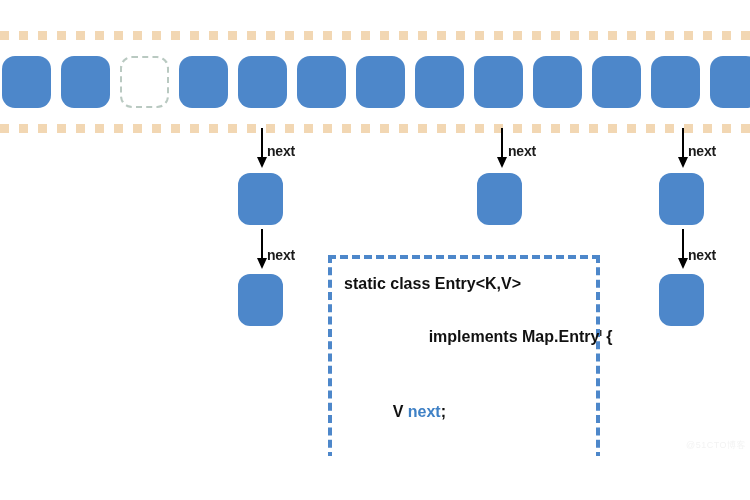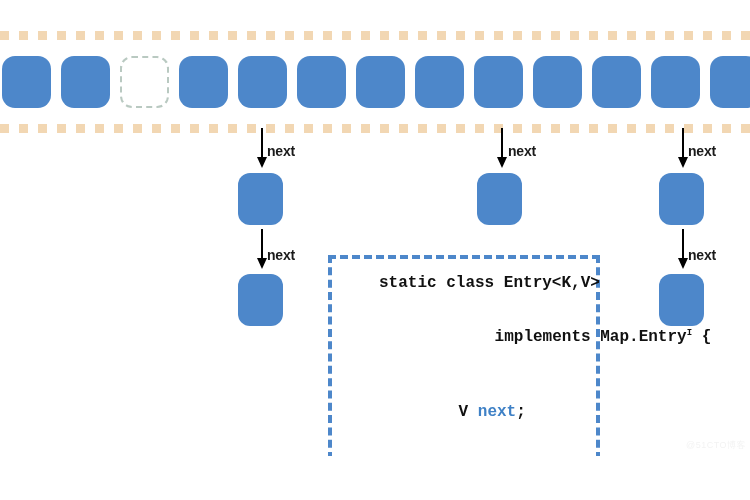--- a/index.html
+++ b/index.html
@@ -100,27 +100,26 @@
     left: 328px;
     top: 255px;
     width: 272px;
     height: 205px;
     box-sizing: border-box;
     border: 4px dashed #4d87ca;
     background: #ffffff;
     padding: 12px 10px 0 12px;
   }
   .code-line {
-    font-family: Liberation Mono, monospace;
+    font-family: Liberation Sans, sans-serif;
     font-size: 16px;
     font-weight: bold;
     color: #111111;
     line-height: 25px;
     white-space: pre;
-    margin-left: 35px;
   }
   .code-line .id { color: #3f81c6; }
   .code-line.indent-1 { padding-left: 58px; }
   .code-line.indent-2 { padding-left: 22px; }
   .sup {
     font-size: 9px;
     vertical-align: super;
   }
 
   

